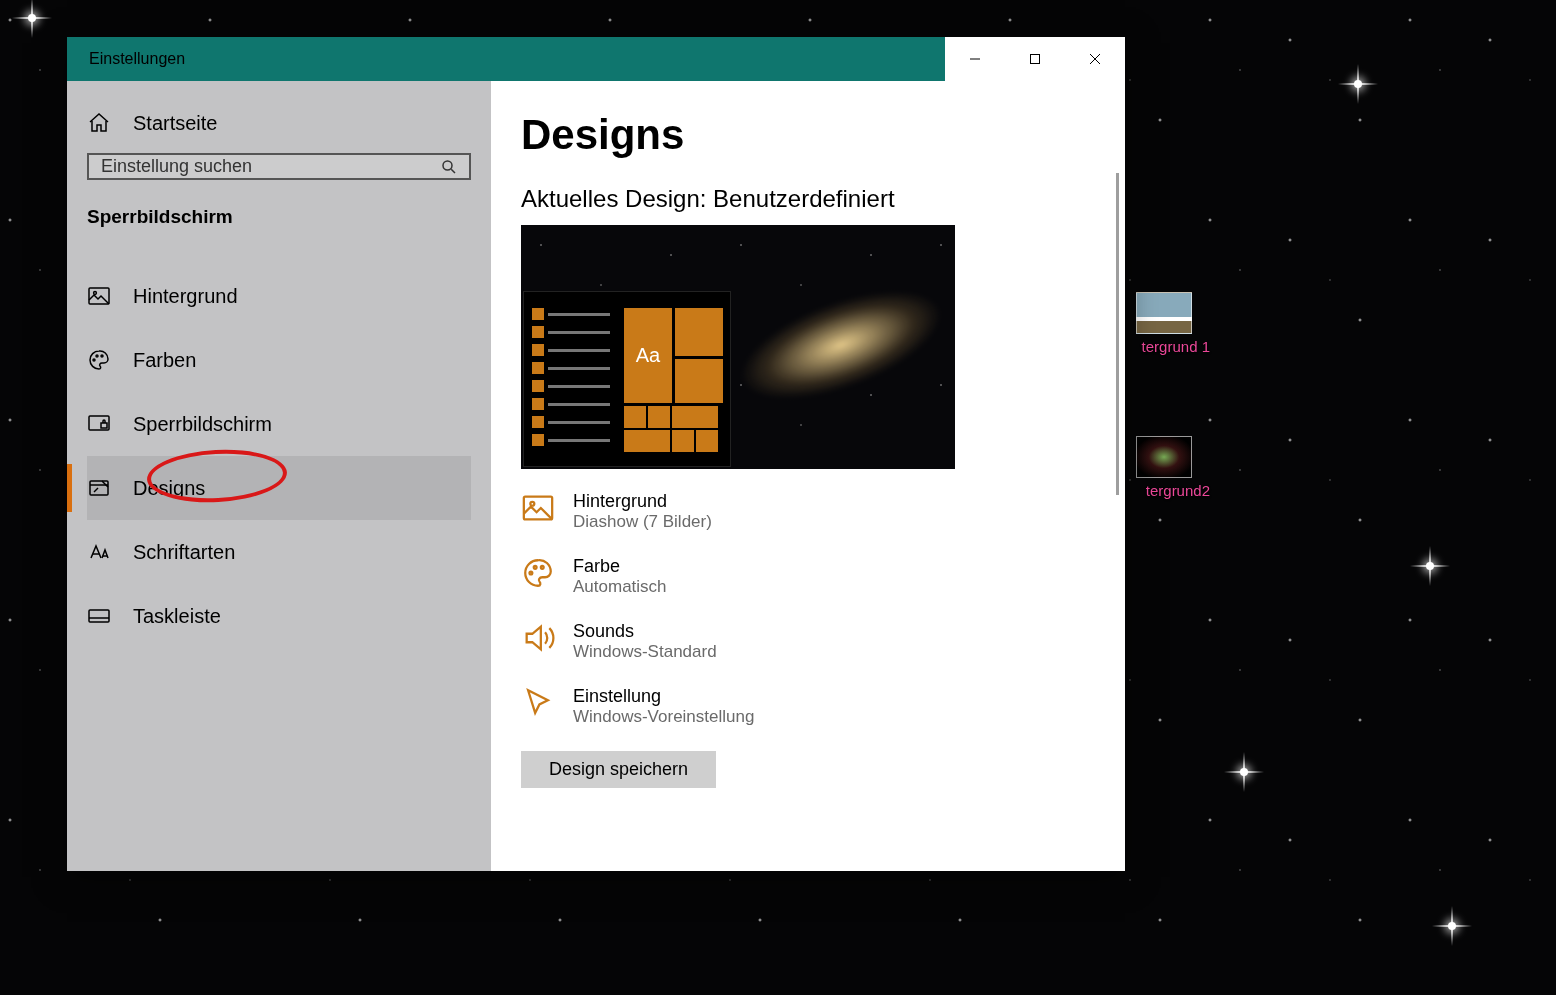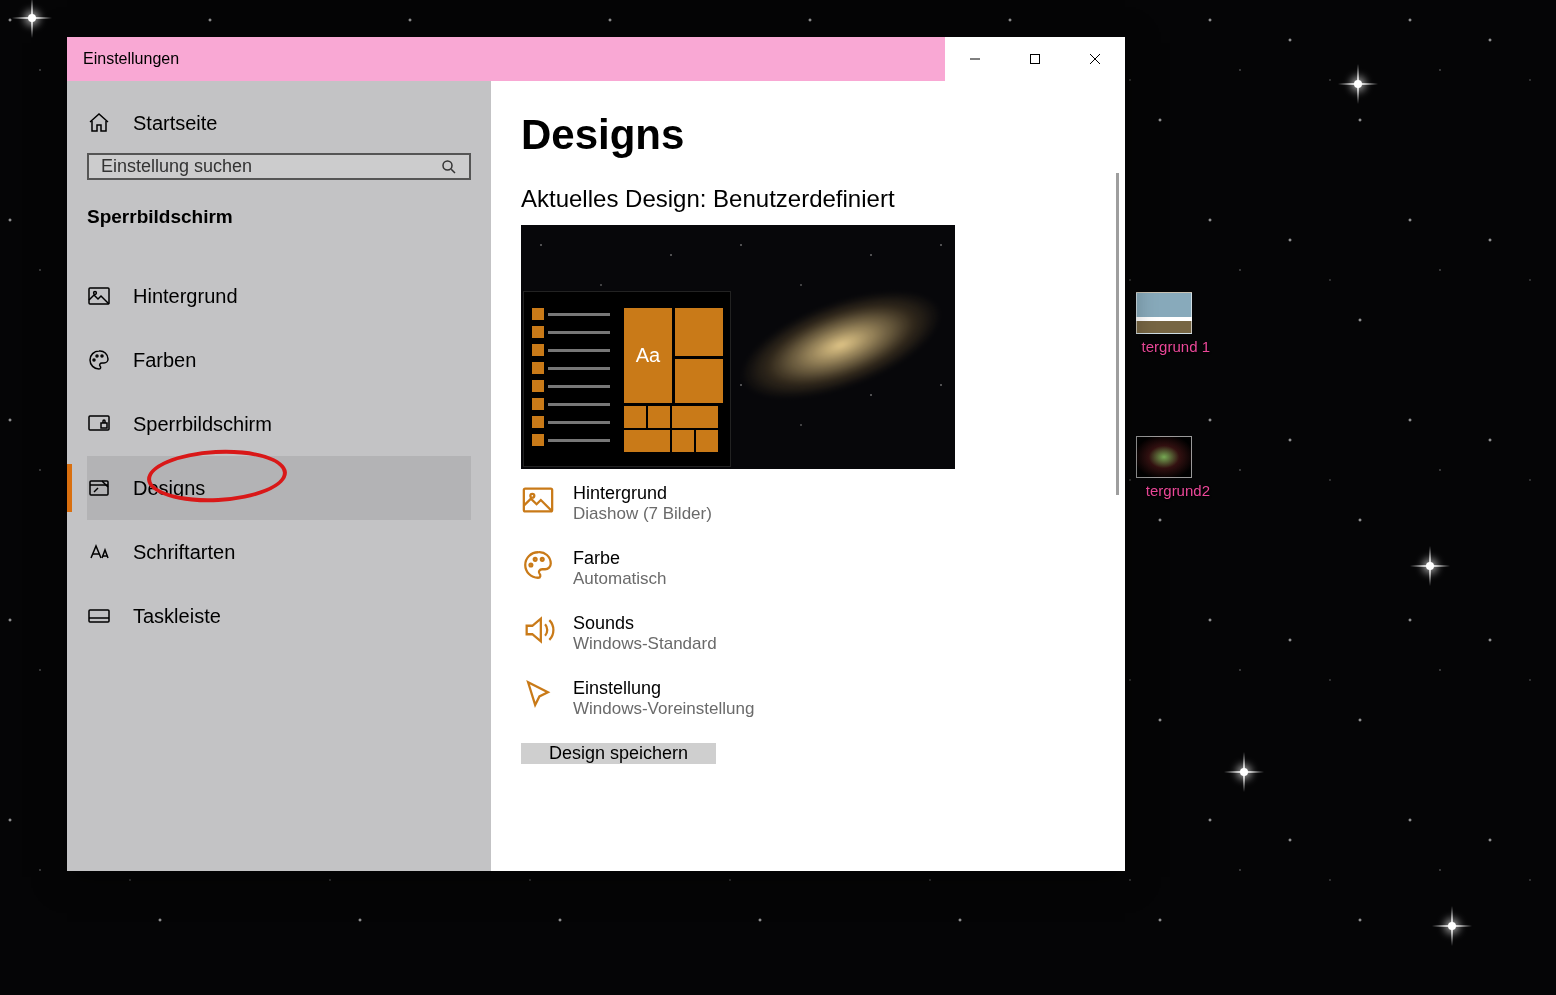--- a/index.html
+++ b/index.html
@@ -47,21 +47,21 @@
   .thumb-galaxy{ background:radial-gradient(ellipse at center,#7a5 0%,#311 40%,#000 80%); }
 
   
   .window{
     position:absolute; left:67px; top:37px; width:1058px; height:834px;
     display:flex; flex-direction:column;
     box-shadow:0 6px 30px rgba(0,0,0,.5);
   }
   .titlebar{
     height:44px; display:flex; align-items:center;
-    background:#f9a8d4; padding-left:16px; color:#000; font-size:16px;
+    background:#0f766e; padding-left:22px; color:#000; font-size:16px;
   }
   .titlebar-spacer{flex:1;}
   .win-btn{ width:60px; height:44px; display:flex; align-items:center; justify-content:center; background:#fff; color:#000;}
   .window-body{ flex:1; display:flex; min-height:0; }
 
   .sidebar{ width:424px; background:#c3c3c5; padding:22px 20px 22px 20px; color:#000; overflow:auto;}
   .side-home{
     display:flex; align-items:center; gap:22px; font-size:20px; padding:8px 0 18px;
   }
   .search-box{
@@ -94,21 +94,21 @@
   }
 
   .content{
     flex:1; background:#fff; padding:30px 10px 30px 30px; position:relative; overflow:hidden;
   }
   .content-scrollbar{ position:absolute; right:6px; top:92px; width:3px; height:322px; background:#9e9e9e; }
   h1.page-title{ font-size:42px; font-weight:600; margin:0 0 26px; }
   .subtitle{ font-size:24px; margin-bottom:12px; }
 
   .theme-preview{
-    width:434px; height:244px; position:relative; overflow:hidden; margin-bottom:14px;
+    width:434px; height:244px; position:relative; overflow:hidden; margin-bottom:22px;
     background:#000;
   }
   .theme-preview .sky{
     position:absolute; inset:0;
     background:#07070a;
   }
   .theme-preview .stars{
     position:absolute; inset:0;
     background-image:
       radial-gradient(1px 1px at 20px 20px,#fff,transparent),
@@ -142,21 +142,21 @@
   .start-panel .smallrow{ position:absolute; left:100px; top:114px; display:grid; grid-template-columns:repeat(4,22px); grid-auto-rows:22px; gap:2px;}
   .start-panel .smallrow .tile{ width:22px; height:22px;}
 
   .theme-setting{ display:flex; gap:18px; align-items:flex-start; margin-bottom:24px; cursor:pointer;}
   .theme-setting .icon{ width:34px; height:34px; color:#c97a18; display:flex; align-items:center; justify-content:center;}
   .theme-setting .icon svg{ width:34px; height:34px; }
   .theme-setting .label{ font-size:18px; color:#000;}
   .theme-setting .value{ font-size:17px; color:#6a6a6a;}
 
   .save-btn{
-    background:#cfcfcf; border:none; font-size:18px; padding:0 28px; cursor:pointer;
+    background:#cfcfcf; border:none; font-size:18px; padding:8px 28px; cursor:pointer;
   }
 </style>
 </head>
 <body>
 
 <div class="wallpaper">
   <div class="stars"></div>
   <div class="bigstar" style="left:1240px; top:768px;"></div>
   <div class="bigstar" style="left:1448px; top:922px;"></div>
   <div class="bigstar" style="left:1426px; top:562px;"></div>

